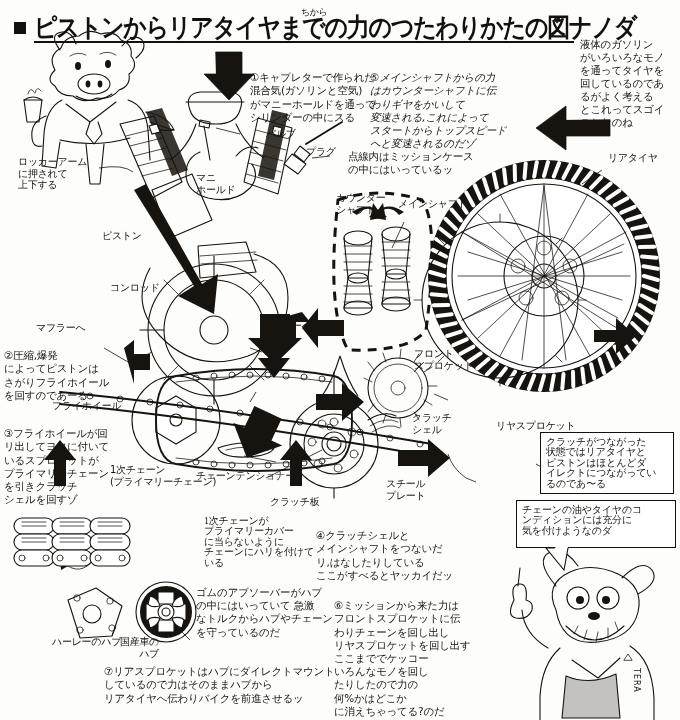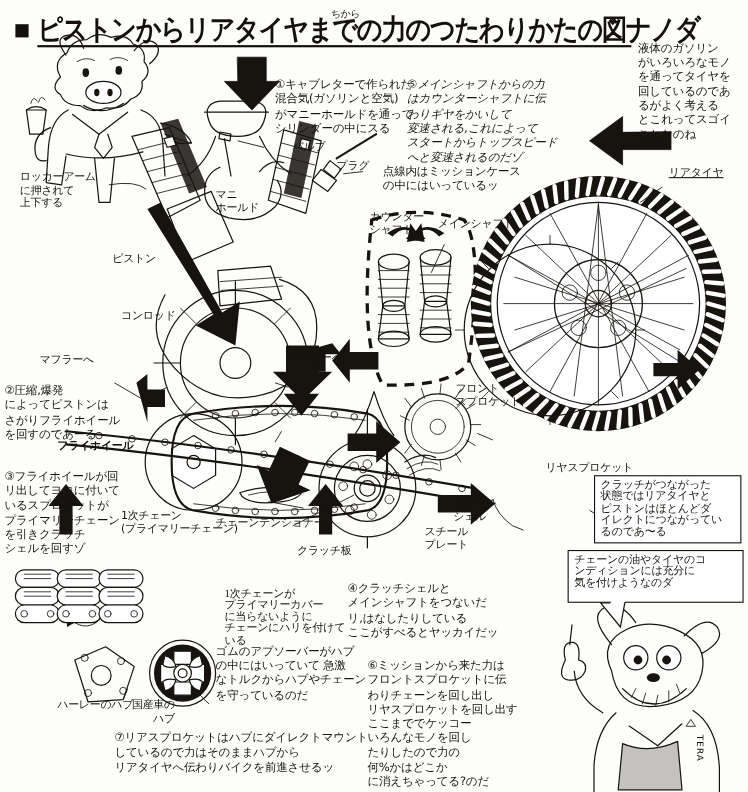--- a/index.html
+++ b/index.html
@@ -459,58 +459,58 @@
 
   <div class="lbl" style="left:262px;top:320px;">マフラーへ</div>
 
   <div class="txt" style="left:4px;top:336px;width:140px;">
     <span>②</span><span>圧縮,爆発
 によってピストンは
 さがりフライホイール
 を回すのであーる</span>
   </div>
 
-  <div class="lbl" style="left:52px;top:400px;font-weight:bold;">フライホイール</div>
+  <div class="lbl" style="left:52px;top:400px;">フライホイール</div>
 
   <div class="txt" style="left:4px;top:414px;width:130px;">
     <span>③</span><span>フライホイールが回
 リ出してヨコに付いて
 いるスプロケットが
 プライマリーチェーン
 を引きクラッチ
 シェルを回すゾ</span>
   </div>
 
   <div class="lbl" style="left:110px;top:464px;width:110px;">1次チェーン
 (プライマリーチェーン)</div>
 
   <div class="lbl" style="left:196px;top:470px;">チェーンテンショナー</div>
 
   <div class="lbl" style="left:270px;top:496px;">クラッチ板</div>
 
   <div class="lbl" style="left:386px;top:478px;">スチール
 プレート</div>
 
-  <div class="lbl" style="left:412px;top:412px;margin-top:41px;">クラッチ
+  <div class="lbl" style="left:412px;top:412px;">クラッチ
 シェル</div>
 
   <div class="lbl" style="left:336px;top:192px;">カウンター
 シャフト</div>
 
   <div class="lbl" style="left:398px;top:198px;">メインシャフト</div>
 
   <div class="lbl" style="left:414px;top:348px;">フロント
 スプロケット</div>
 
   <div class="lbl" style="left:496px;top:420px;">リヤスプロケット</div>
 
-  <div class="lbl" style="left:608px;top:152px;text-decoration:underline;">リアタイヤ</div>
-
-
-  <div class="txt tiny" style="left:204px;top:516px;width:118px;margin-top:20px;">1次チェーンが
+  <div class="lbl" style="left:608px;top:152px;">リアタイヤ</div>
+
+
+  <div class="txt tiny" style="left:204px;top:516px;width:118px;">1次チェーンが
 プライマリーカバー
 に当らないように
 チェーンにハリを付けている</div>
 
   <div class="txt" style="left:316px;top:516px;width:196px;">
     <span>④</span><span>クラッチシェルと
 メインシャフトをつないだ
 リ,はなしたりしている
 ここがすべるとヤッカイだッ</span>
   </div>

